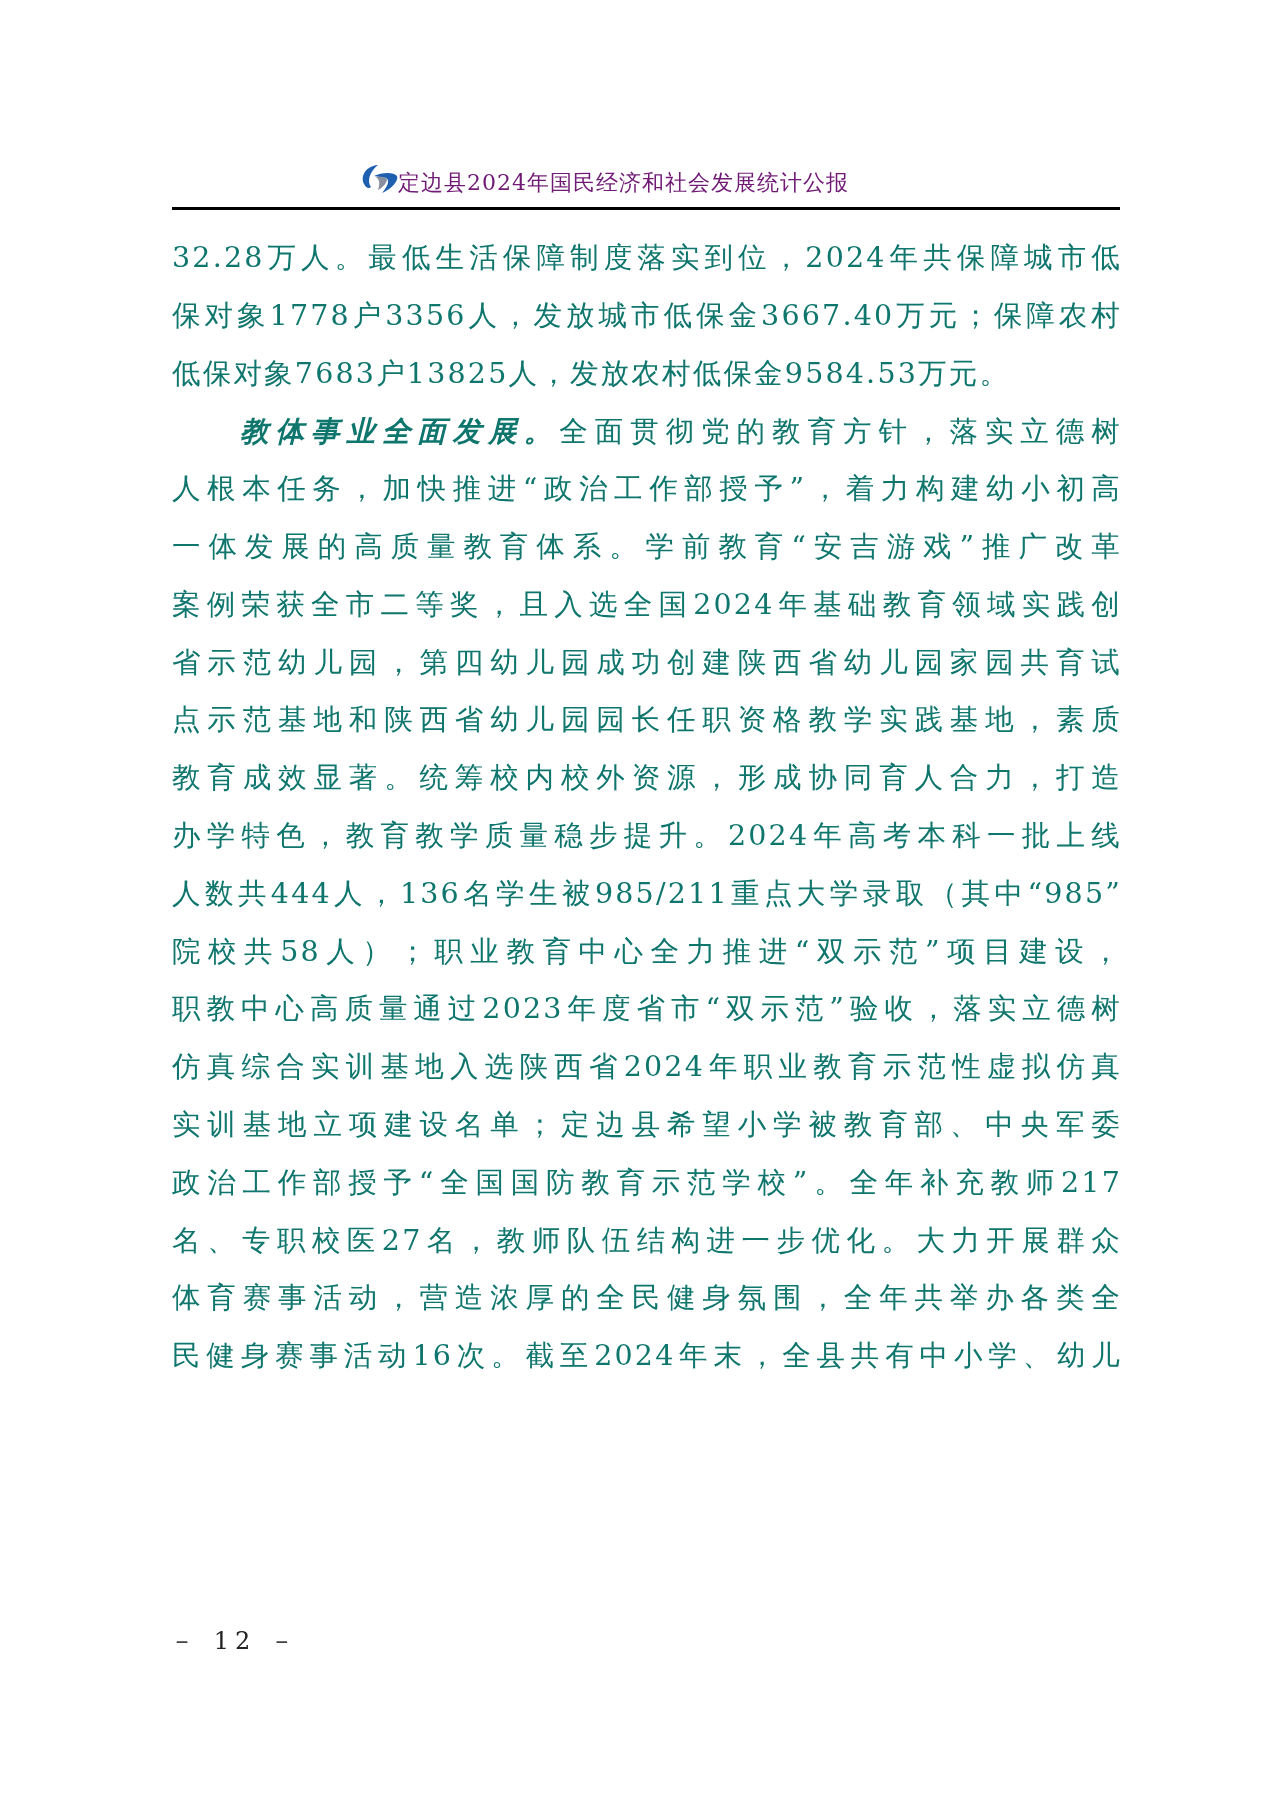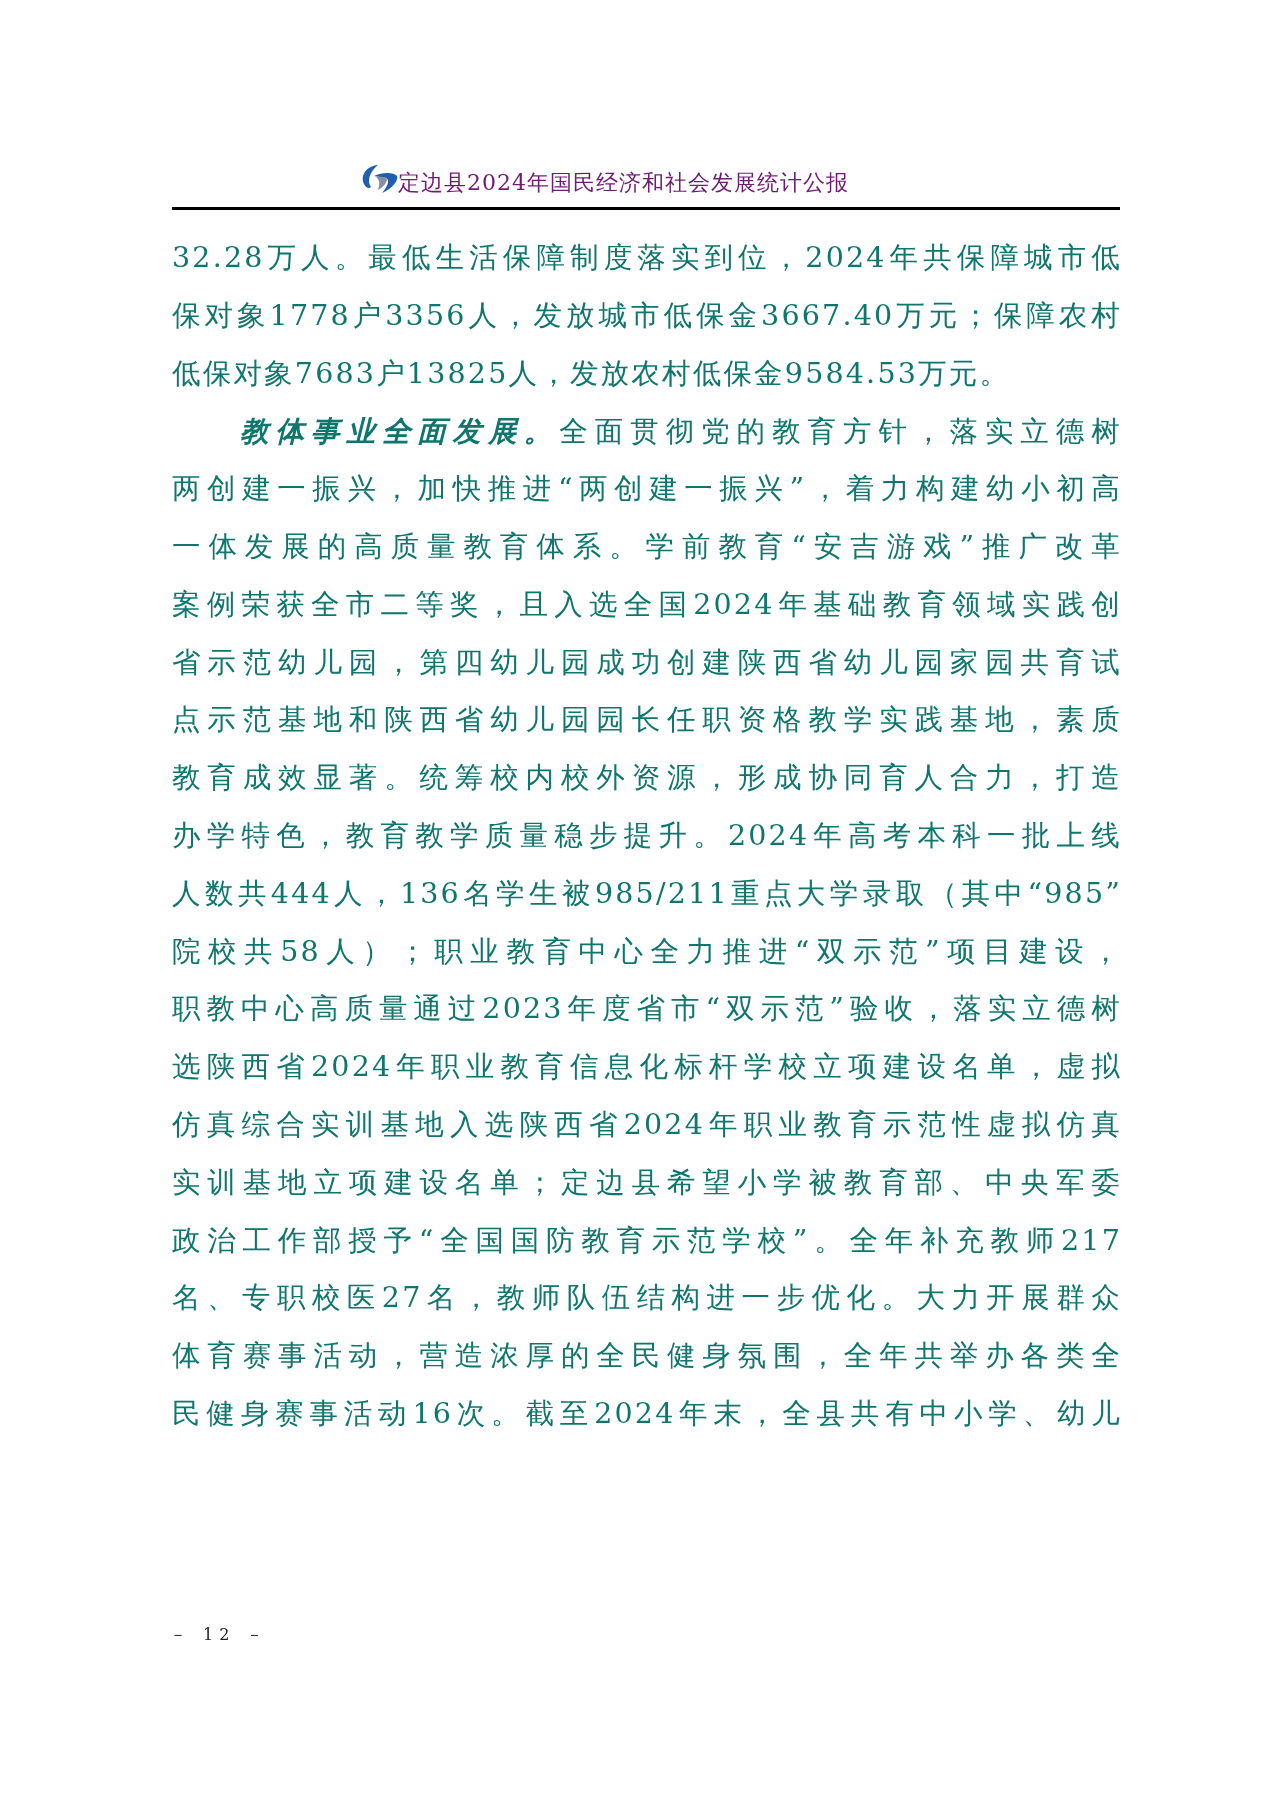--- a/index.html
+++ b/index.html
@@ -9,52 +9,51 @@
   .logo { position: absolute; left: 188px; top: 2px; width: 40px; height: 34px; }
   .header-title { position: absolute; left: 226px; top: 8px; font-size: 22px; letter-spacing: 1px;
                   white-space: nowrap; color: #701a75; }
   .rule { position: absolute; left: 172px; top: 207px; width: 948px; height: 3px; background: #000; }
   .body-text { position: absolute; left: 172px; top: 238px; width: 950px; }
   .line { height: 57.8px; font-size: 28.5px; line-height: 40px; white-space: nowrap;
           letter-spacing: 2.2px; text-align: justify; text-align-last: justify; color: #0f766e; }
   .line.indent { padding-left: 68px; }
   .line.last { text-align-last: left; }
   .bold { font-weight: bold; font-style: italic; }
-  .page-num { position: absolute; left: 170px; top: 1625px; font-size: 16px; letter-spacing: 6px; color: #222; }
+  .page-num { position: absolute; left: 170px; top: 1625px; font-size: 24px; letter-spacing: 6px; color: #222; }
 </style>
 </head>
 <body>
 
 <div class="header">
   <svg class="logo" viewBox="0 0 40 34">
     <path d="M18 3 C6 4 0 14 4 22 C6 26 9 27 11 25 C7 20 9 10 18 3 Z" fill="#1f5fb0"></path>
     <path d="M14 14 C22 10 34 10 37 14 C39 18 32 27 22 31 C28 24 30 18 26 16 C22 15 18 15 14 14 Z" fill="#1f5fb0"></path>
     <path d="M16 15 C22 14 27 15 27 18 C26 22 22 26 18 28 C20 22 20 18 16 15 Z" fill="#8a8fa0"></path>
   </svg>
   <div class="header-title">定边县2024年国民经济和社会发展统计公报</div>
 </div>
 <div class="rule"></div>
 
 <div class="body-text">
   <div class="line">32.28万人。最低生活保障制度落实到位，2024年共保障城市低</div>
   <div class="line">保对象1778户3356人，发放城市低保金3667.40万元；保障农村</div>
   <div class="line last">低保对象7683户13825人，发放农村低保金9584.53万元。</div>
 
   <div class="line indent"><span class="bold">教体事业全面发展。</span><span>全面贯彻党的教育方针，落实立德树</span></div>
-  <div class="line">两创建一振兴，加快推进“两创建一振兴”，着力构建幼小初高</div>
+  <div class="line">人根本任务，加快推进“政治工作部授予”，着力构建幼小初高</div>
   <div class="line">一体发展的高质量教育体系。学前教育“安吉游戏”推广改革</div>
   <div class="line">案例荣获全市二等奖，且入选全国2024年基础教育领域实践创</div>
   <div class="line">省示范幼儿园，第四幼儿园成功创建陕西省幼儿园家园共育试</div>
   <div class="line">点示范基地和陕西省幼儿园园长任职资格教学实践基地，素质</div>
   <div class="line">教育成效显著。统筹校内校外资源，形成协同育人合力，打造</div>
   <div class="line">办学特色，教育教学质量稳步提升。2024年高考本科一批上线</div>
   <div class="line">人数共444人，136名学生被985/211重点大学录取（其中“985”</div>
   <div class="line">院校共58人）；职业教育中心全力推进“双示范”项目建设，</div>
   <div class="line">职教中心高质量通过2023年度省市“双示范”验收，落实立德树</div>
-  <div class="line">选陕西省2024年职业教育信息化标杆学校立项建设名单，虚拟</div>
   <div class="line">仿真综合实训基地入选陕西省2024年职业教育示范性虚拟仿真</div>
   <div class="line">实训基地立项建设名单；定边县希望小学被教育部、中央军委</div>
   <div class="line">政治工作部授予“全国国防教育示范学校”。全年补充教师217</div>
   <div class="line">名、专职校医27名，教师队伍结构进一步优化。大力开展群众</div>
   <div class="line">体育赛事活动，营造浓厚的全民健身氛围，全年共举办各类全</div>
   <div class="line">民健身赛事活动16次。截至2024年末，全县共有中小学、幼儿</div>
 </div>
 
 <div class="page-num">－ 12 －</div>
 

